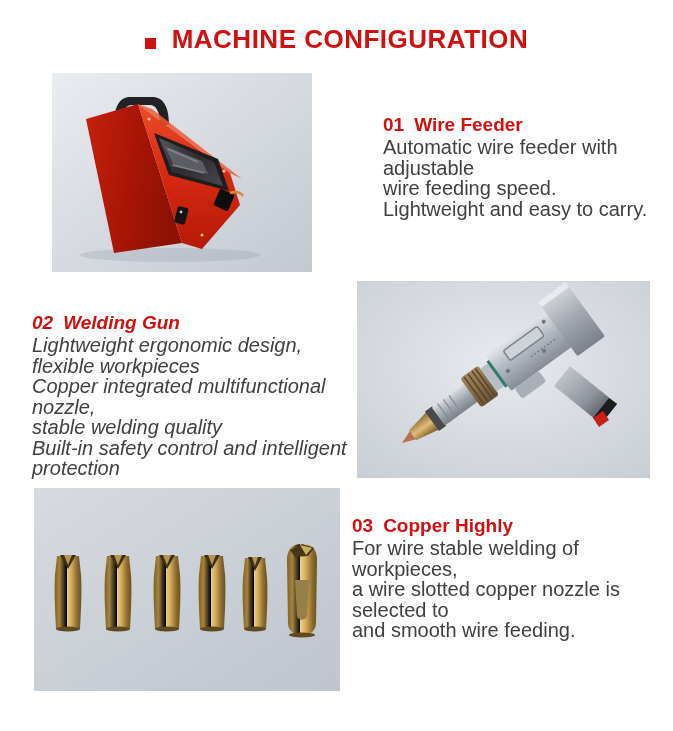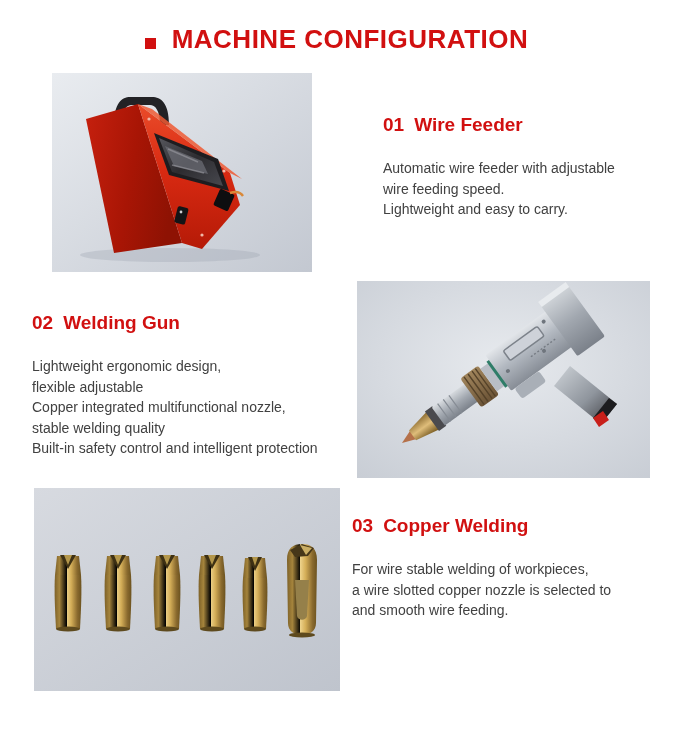--- a/index.html
+++ b/index.html
@@ -15,26 +15,26 @@
   
   .photo { position:absolute; }
   .photo svg { display:block; }
   .photo-1 { left:52px; top:73px; }
   .photo-2 { left:357px; top:281px; }
   .photo-3 { left:34px; top:488px; }
 
   
   .textblock { position:absolute; }
   .text-1 { left:383px; top:113px; width:275px; }
-  .text-2 { left:32px;  top:311px; width:330px; }
+  .text-2 { left:32px;  top:311px; width:330px;font-style:italic; }
   .text-3 { left:352px; top:514px; width:315px; }
 
   .sec-heading { display:flex; font-size:19px; line-height:23px; font-weight:bold; color:var(--accent,#d11010); }
   .sec-heading .sec-num { margin-right:10px; }
-  .sec-body { margin-top:22px; font-size:14px; line-height:20.5px; color:var(--body-text,#414141); }
+  .sec-body { margin-top:1px; font-size:20px; line-height:20.5px; color:var(--body-text,#414141); }
 </style>
 </head>
 <body>
 
 <div class="page">
 
   <div class="title-row">
     <span class="title-square"></span>
     <span class="page-title">MACHINE CONFIGURATION</span>
   </div>
@@ -104,21 +104,21 @@
     </div>
   </div>
 
   <div class="textblock text-2">
     <div class="sec-heading">
       <span class="sec-num">02</span>
       <span>Welding Gun</span>
     </div>
     <div class="sec-body">
       <div>Lightweight ergonomic design,</div>
-      <div>flexible adjustable</div>
+      <div>flexible workpieces</div>
       <div>Copper integrated multifunctional nozzle,</div>
       <div>stable welding quality</div>
       <div>Built-in safety control and intelligent protection</div>
     </div>
   </div>
 
   <div class="photo photo-2">
     <svg width="293" height="197" viewBox="0 0 293 197" aria-hidden="true">
       <defs>
         <radialGradient id="p2bg" cx="0.5" cy="0.42" r="0.85">
@@ -244,21 +244,21 @@
           <path d="M-7,92 L7,92 L5,128 C4,133 -4,133 -5,128 Z" fill="#95804a"></path>
           <ellipse cx="0" cy="147" rx="13" ry="2.4" fill="#5e4a1e"></ellipse>
         </g>
       </g>
     </svg>
   </div>
 
   <div class="textblock text-3">
     <div class="sec-heading">
       <span class="sec-num">03</span>
-      <span>Copper Welding</span>
+      <span>Copper Highly</span>
     </div>
     <div class="sec-body">
       <div>For wire stable welding of workpieces,</div>
       <div>a wire slotted copper nozzle is selected to</div>
       <div>and smooth wire feeding.</div>
     </div>
   </div>
 
 </div>
 

